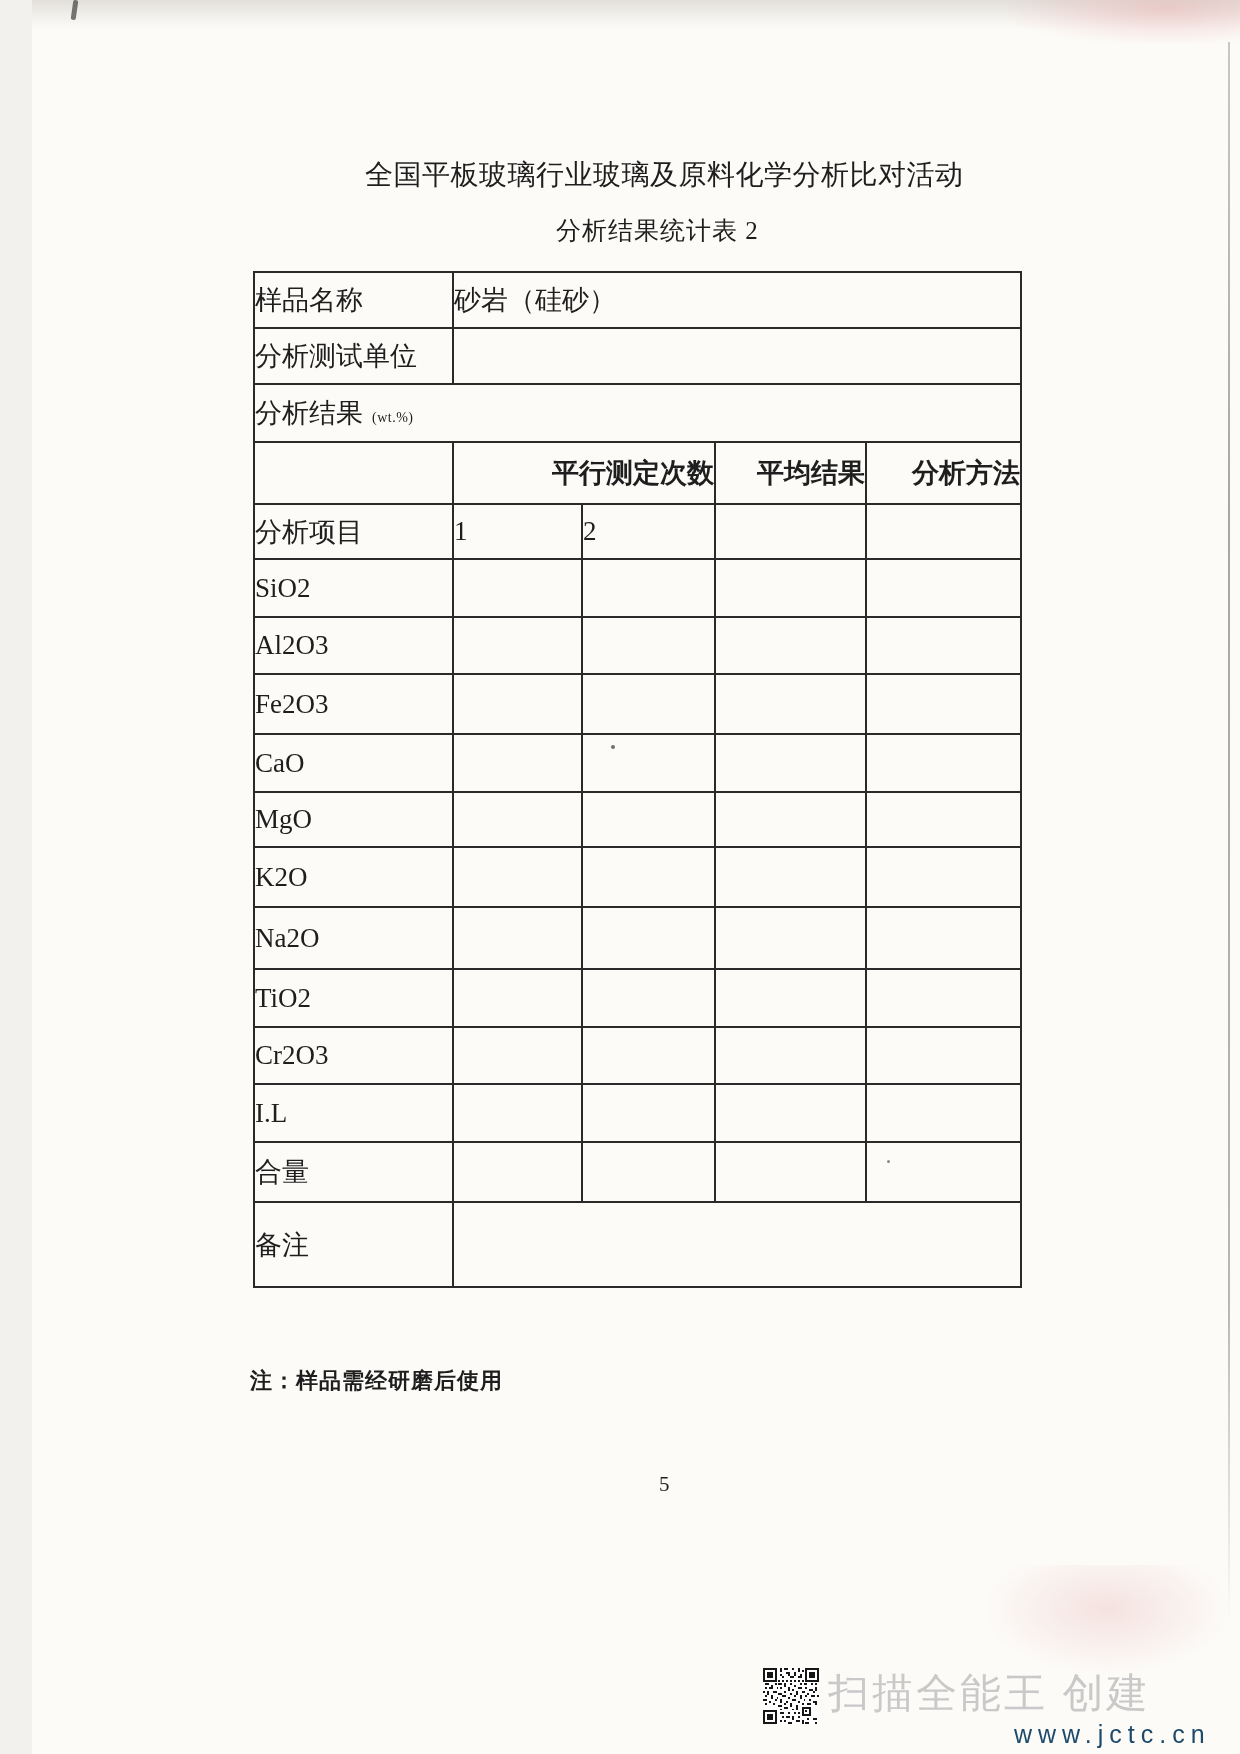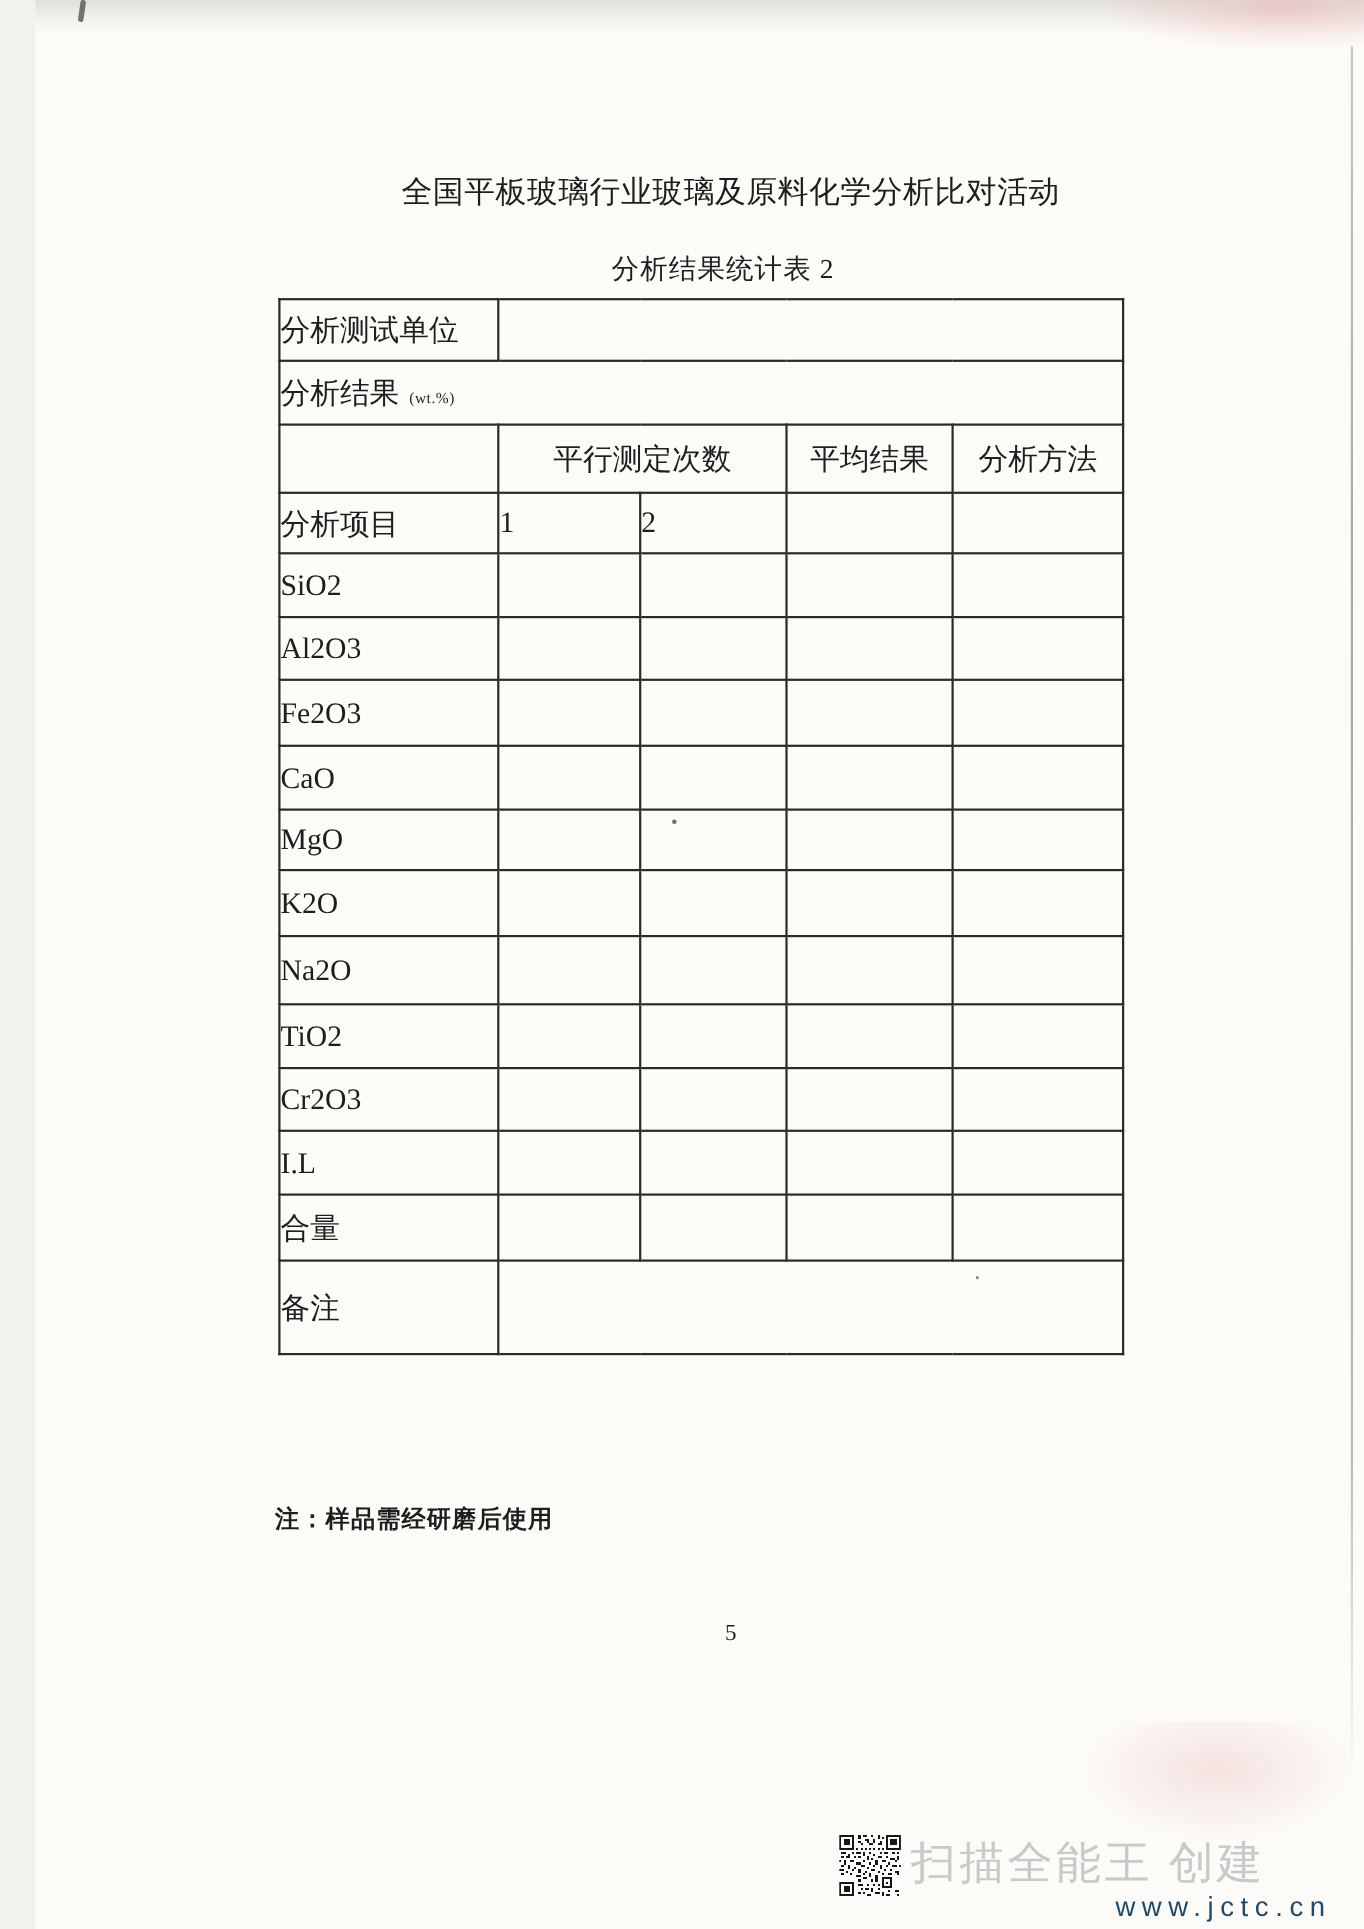--- a/index.html
+++ b/index.html
@@ -17,27 +17,27 @@
   .pink-top{position:absolute;left:975px;top:0;width:265px;height:44px;
     background:radial-gradient(ellipse at 60% 20%,rgba(231,173,173,.5),rgba(231,173,173,0) 75%);}
   .pink-bottom{position:absolute;left:950px;top:1565px;width:250px;height:110px;
     background:radial-gradient(ellipse at 50% 40%,rgba(234,188,186,.4),rgba(234,188,186,0) 70%);}
   .edge-line{position:absolute;left:1196px;top:42px;width:2px;height:1580px;opacity:.8;
     background:linear-gradient(180deg,#bdbab6,#93908d 30%,#a8a5a2 80%,rgba(165,162,158,0));}
   .speck1{position:absolute;left:579px;top:745px;width:4px;height:4px;border-radius:50%;background:#555;opacity:.85;}
   .speck2{position:absolute;left:855px;top:1160px;width:3px;height:3px;border-radius:50%;background:#8a8a8a;}
   
   .doc-title{position:absolute;left:333px;top:156px;font-size:28px;letter-spacing:.5px;white-space:nowrap;}
-  .doc-subtitle{position:absolute;left:524px;top:228px;font-size:25px;letter-spacing:1px;white-space:nowrap;text-align:right;}
+  .doc-subtitle{position:absolute;left:524px;top:214px;font-size:25px;letter-spacing:1px;white-space:nowrap;text-align:right;}
   
   table.analysis{border-collapse:collapse;table-layout:fixed;position:absolute;left:221px;top:271px;width:767px;}
   table.analysis td{border:2px solid #2a2a2a;font-size:27px;vertical-align:middle;padding:0;overflow:hidden;}
   .lab{padding-left:13px;}
   .chem{font-size:26px;}
-  .ctr{text-align:center;}
+  .ctr{text-align:right;font-weight:bold;}
   .runno{padding-left:12px;font-size:24px;}
   .unit-small{font-size:14px;margin-left:9px;letter-spacing:.5px;}
   .h55{height:55px}.h56{height:56px}.h57{height:57px}.h58{height:58px}
   .h60{height:60px}.h61{height:56px}.h62{height:62px}.h85{height:85px}
   
   .footnote{position:absolute;left:218px;top:1366px;font-size:22px;font-weight:bold;letter-spacing:1px;}
   .page-number{position:absolute;left:627px;top:1472px;font-size:21px;}
   .wm-text{position:absolute;left:796px;top:1666px;font-size:41px;letter-spacing:3px;
     color:#c9c9c9;font-family:"Liberation Sans","DejaVu Sans",sans-serif;white-space:nowrap;}
   .wm-url{position:absolute;left:982px;top:1720px;font-size:25px;letter-spacing:6px;color:#1d4a6b;
@@ -62,20 +62,24 @@
 
   <table class="analysis">
     <colgroup>
       <col style="width:199px">
         <col style="width:129px">
         <col style="width:133px">
       <col style="width:151px">
         <col style="width:155px">
     </colgroup>
     <tbody>
+        <tr class="h56">
+      <td class="lab">样品名称</td>
+      <td colspan="4" class="lab">砂岩（硅砂）</td>
+    </tr>
     <tr class="h61">
       <td class="lab">分析测试单位</td>
       <td colspan="4"></td>
     </tr>
     <tr class="h58">
       <td colspan="5" class="lab">
         <span>分析结果</span><span class="unit-small">(wt.%)</span>
       </td>
     </tr>
     <tr class="h62">

